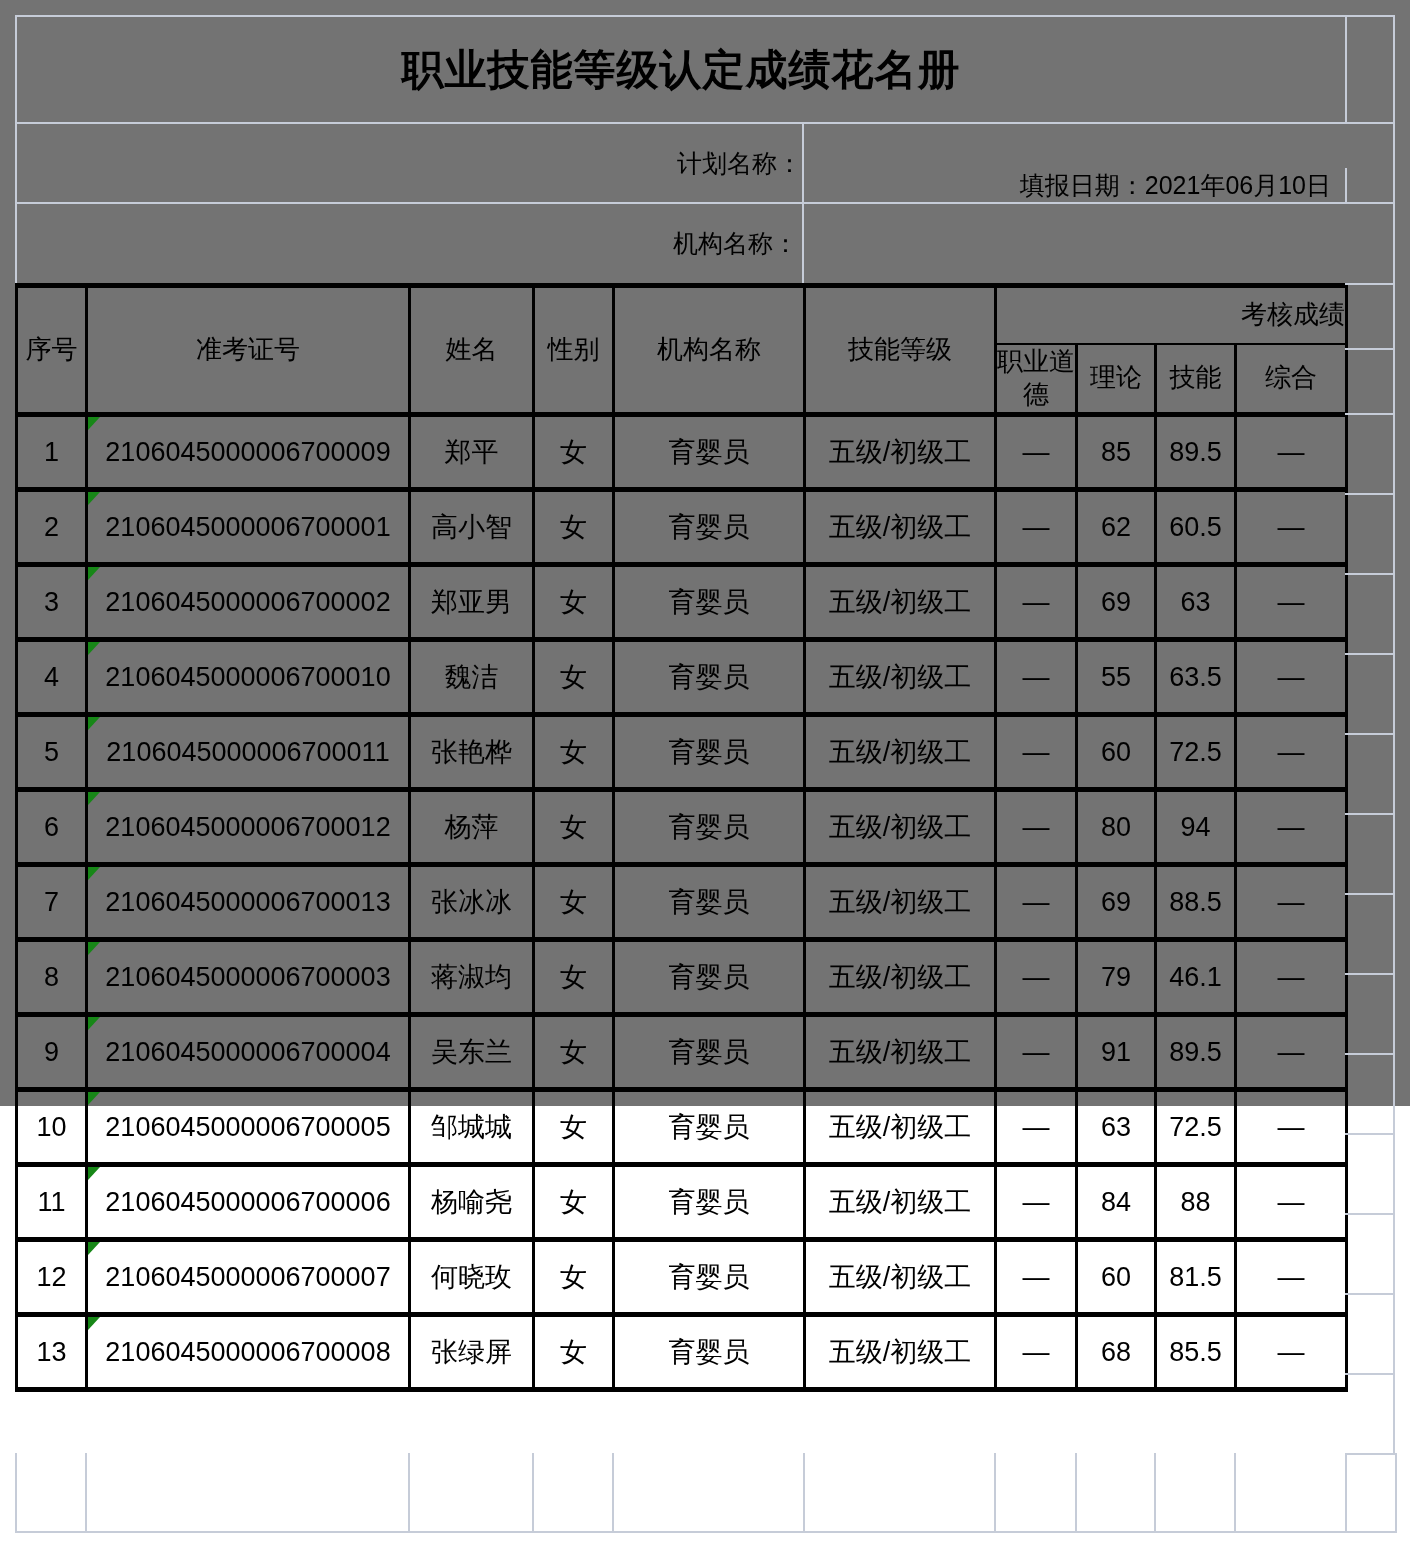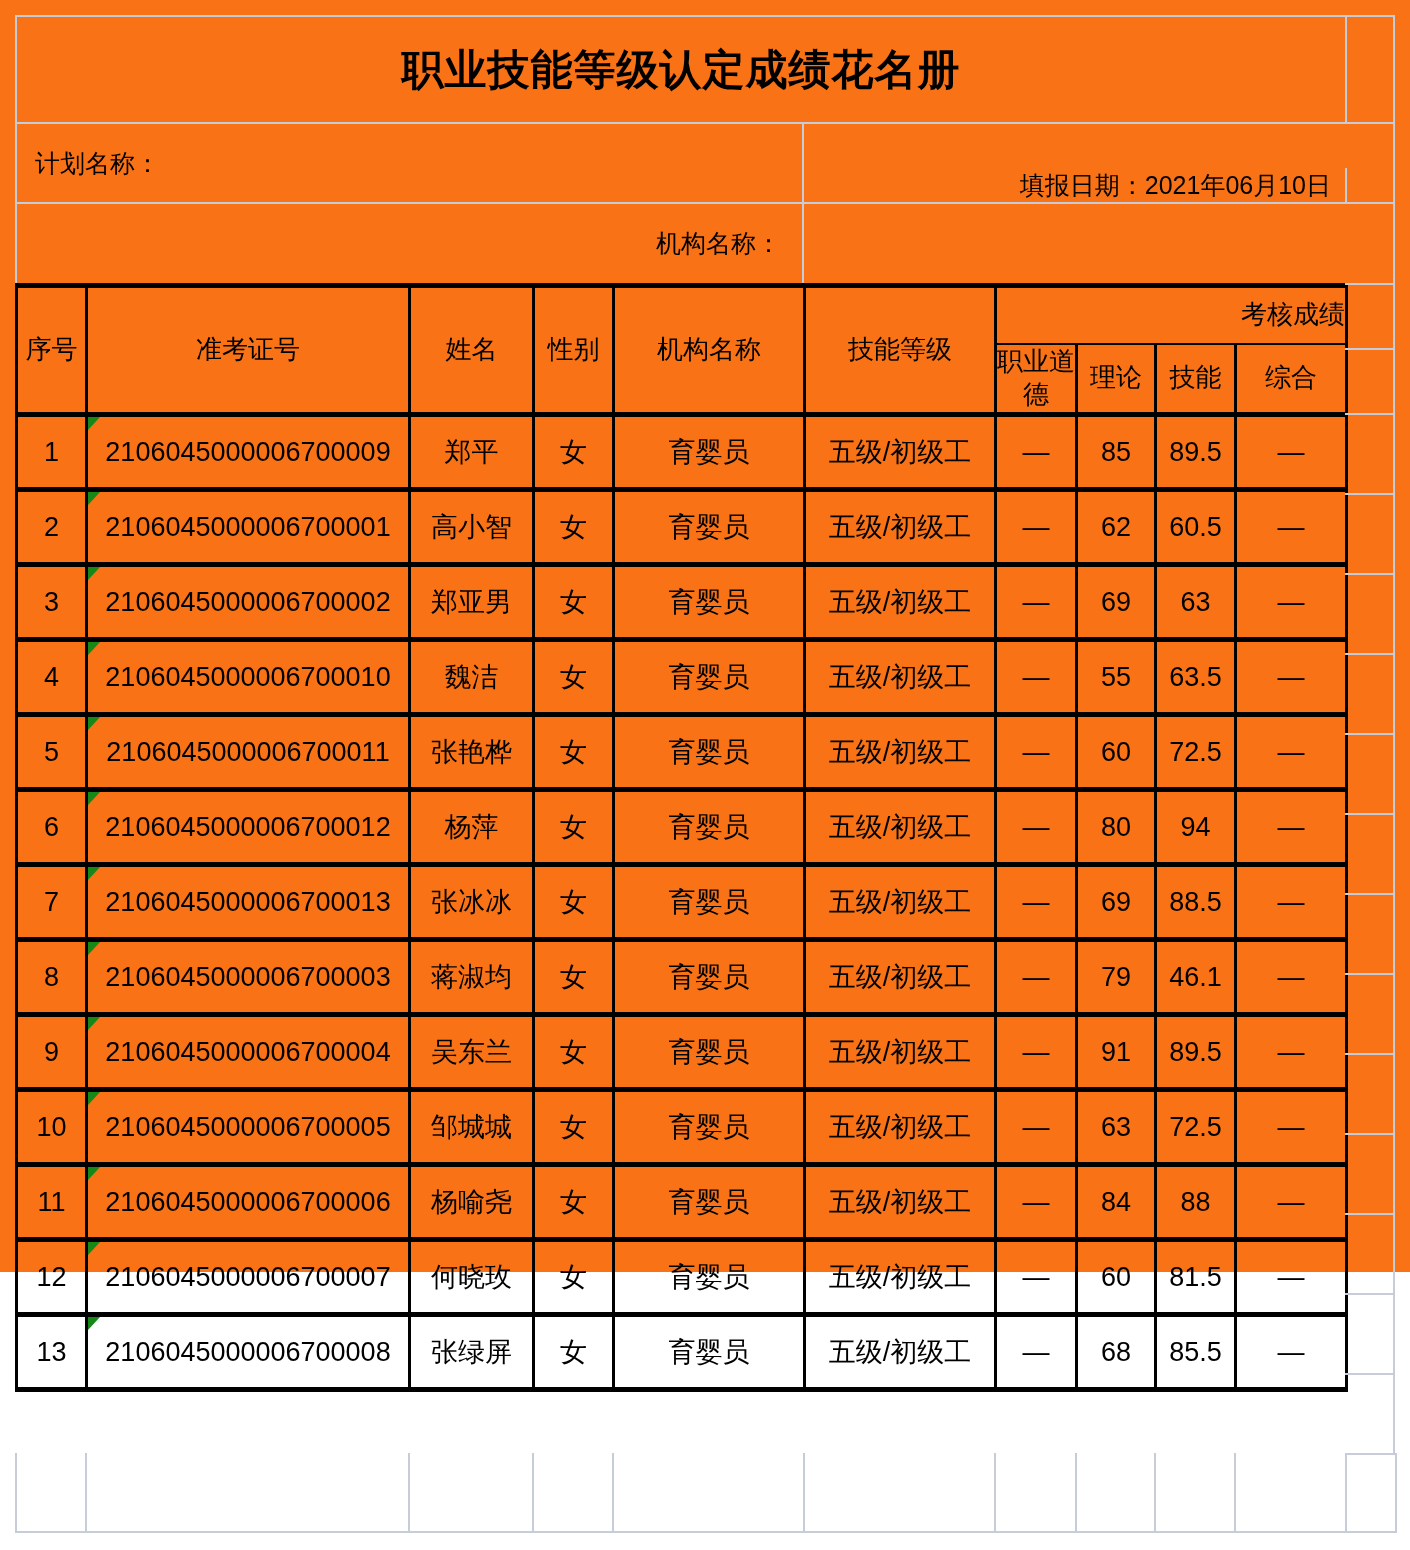--- a/index.html
+++ b/index.html
@@ -3,43 +3,43 @@
 <meta charset="utf-8">
 <style>
   :root{
     --grid:#c6ccd8;
     --ink:#000000;
     --green:#178717;
   }
   *{box-sizing:border-box;margin:0;padding:0;}
   html,body{width:1410px;height:1550px;background:#ffffff;overflow:hidden;
     font-family:"Liberation Sans", sans-serif;color:var(--ink);}
-  .sheet{position:relative;width:1410px;height:1272px;background:#f97316;}
+  .sheet{position:relative;width:1410px;height:1106px;background:#737373;}
 
   
   .top-section{
     position:absolute;left:15px;top:15px;width:1330px;
     display:grid;
     grid-template-columns:787px 543px;
     grid-template-rows:107px 80px 81px;
     border-top:2px solid var(--grid);
     border-left:2px solid var(--grid);
   }
   .top-cell{
     border-right:2px solid var(--grid);
     border-bottom:2px solid var(--grid);
     display:flex;align-items:center;
     font-size:25px;
   }
   .title-cell{grid-column:1 / span 2;justify-content:center;}
   .doc-title{font-size:42px;font-weight:bold;letter-spacing:1px;}
-  .info-left{justify-content:space-between;padding-left:18px;}
+  .info-left{justify-content:flex-end;padding-left:18px;}
   .info-right{justify-content:flex-end;}
   .date-cell{padding-right:14px;margin-top:44px;}
-  .org-cell{padding-right:21px;}
+  .org-cell{padding-right:4px;}
 
   
   table.roster{
     position:absolute;left:15px;top:283px;
     width:1330px;table-layout:fixed;border-collapse:collapse;
   }
   .roster th,.roster td{
     border:3px solid var(--ink);
     border-top-width:5px;border-bottom-width:5px;
     text-align:center;vertical-align:middle;

